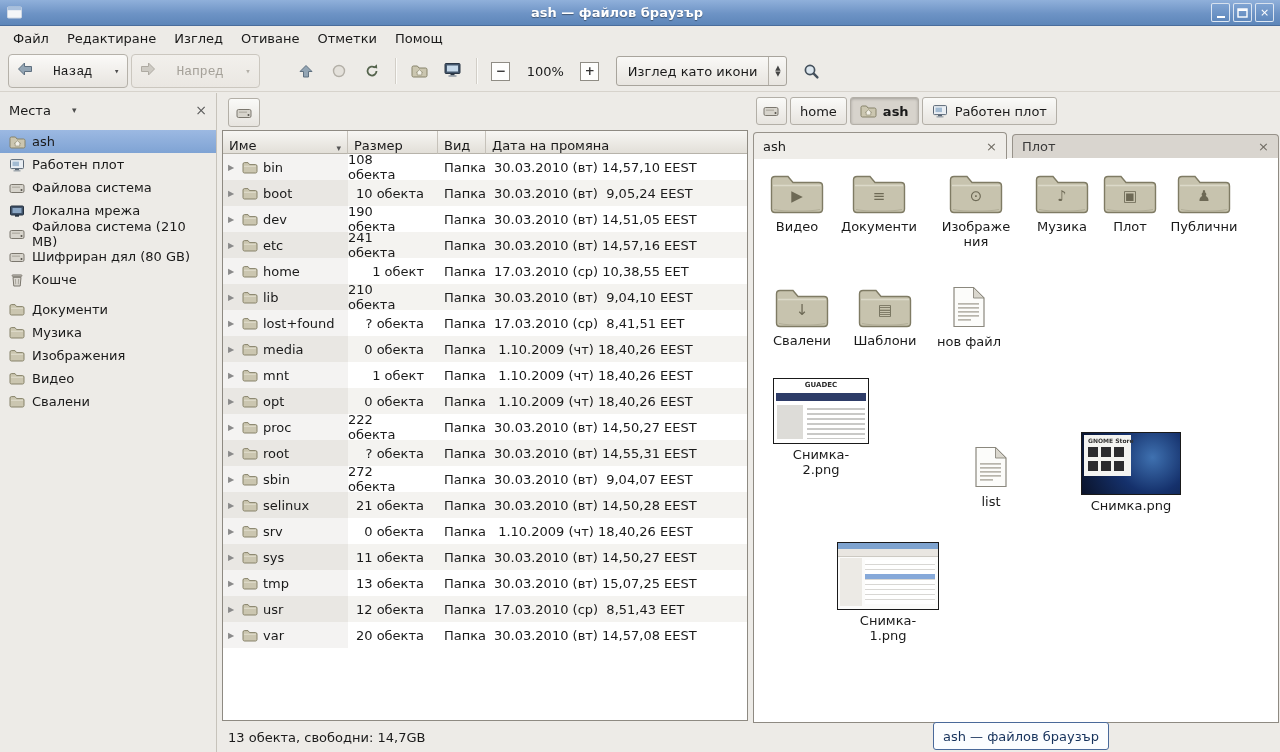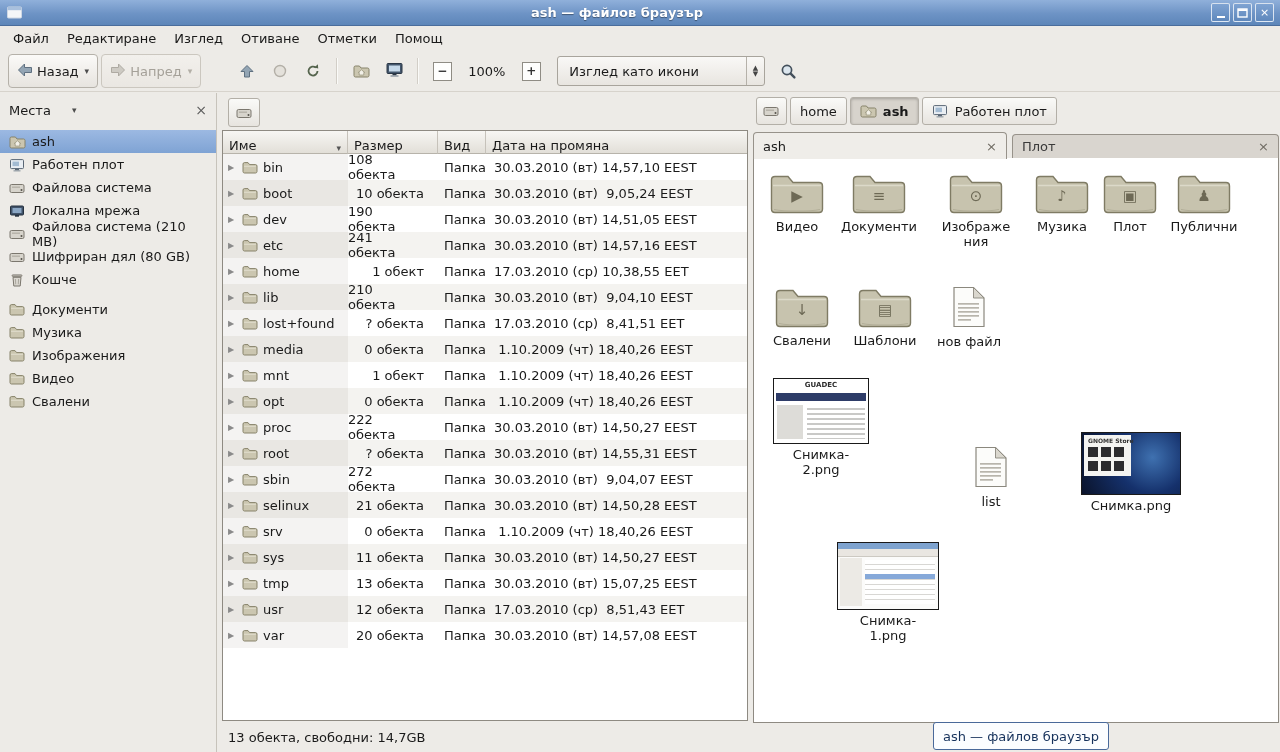--- a/index.html
+++ b/index.html
@@ -15,32 +15,32 @@
   .wc{width:17px;height:17px;border:1px solid rgba(255,255,255,.75);border-radius:2px;
       background:linear-gradient(#7fa3d2,#5f88bc);display:flex;align-items:center;justify-content:center;
       color:#fff;font-size:11px;line-height:1;}
   .wc .minbar{width:8px;height:2px;background:#fff;margin-top:9px;}
   
   .menubar{position:absolute;top:26px;left:0;right:0;height:25px;display:flex;align-items:center;padding-left:4px;}
   .menu-item{padding:3px 9px;}
   
   .toolbar{position:absolute;top:51px;left:0;right:0;height:41px;display:flex;align-items:center;
            gap:3px;padding:0 8px;border-bottom:1px solid #d7d3cc;box-sizing:border-box;}
-  .tb-btn{display:flex;align-items:center;gap:4px;height:30px;padding:1px 8px;border:1px solid #b5b1a9;
-          border-radius:4px;background:linear-gradient(#fbfaf8,#e7e4df);}
+  .tb-btn{display:flex;align-items:center;gap:20px;height:30px;padding:1px 8px;border:1px solid #b5b1a9;
+          border-radius:4px;background:linear-gradient(#fbfaf8,#e7e4df);font-family:Liberation Mono, monospace;}
   .tb-btn.disabled{color:#a5a199;border-color:#cbc7bf;background:linear-gradient(#f2f0ec,#eae7e2);}
   .chev{font-size:9px;color:#4d4d4d;margin-left:2px;}
   .tb-btn.disabled .chev{color:#b3afa7;}
   .tb-ibtn{width:30px;height:30px;display:flex;align-items:center;justify-content:center;border-radius:3px;}
   .tb-sep{width:1px;height:26px;background:#d2cec7;border-right:1px solid #fafaf8;margin:0 5px;}
   .zoom-box{width:17px;height:17px;border:1px solid #8f8c84;background:#fefefd;display:flex;
             align-items:center;justify-content:center;font-size:12px;font-weight:bold;color:#333;line-height:1;}
   .zoom-label{padding:0 8px;}
   .combo{display:flex;align-items:stretch;height:28px;border:1px solid #a8a49c;border-radius:3px;
-         background:linear-gradient(#f9f8f6,#e8e5e0);margin-left:8px;gap:36px;}
+         background:linear-gradient(#f9f8f6,#e8e5e0);margin-left:8px;}
   .combo-text{display:flex;align-items:center;padding:0 11px;min-width:128px;}
   .combo-spin{width:17px;border-left:1px solid #b5b1a9;display:flex;flex-direction:column;
               align-items:center;justify-content:center;font-size:7px;color:#444;line-height:6px;}
   
   .content{position:absolute;top:93px;left:0;right:0;bottom:0;}
   
   .sidebar{position:absolute;top:0;left:0;width:217px;bottom:0;border-right:1px solid #c7c3bb;box-sizing:border-box;}
   .side-header{height:34px;display:flex;align-items:center;padding:0 9px;}
   .side-title{display:flex;align-items:center;gap:19px;}
   .side-close{margin-left:auto;color:#5c5c5c;font-size:14px;line-height:1;}

